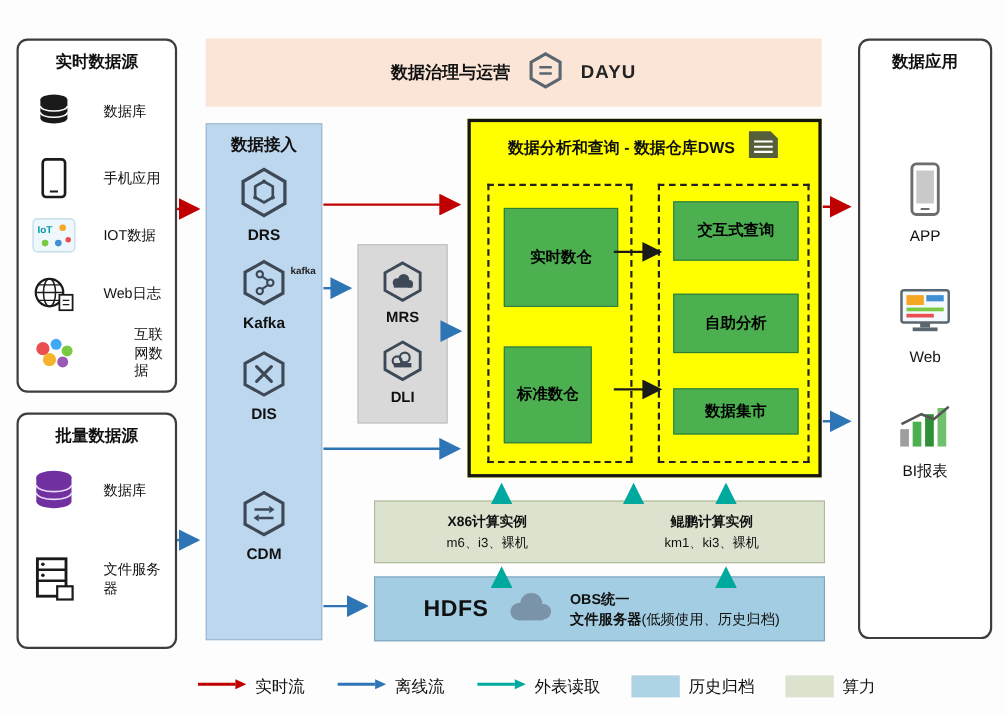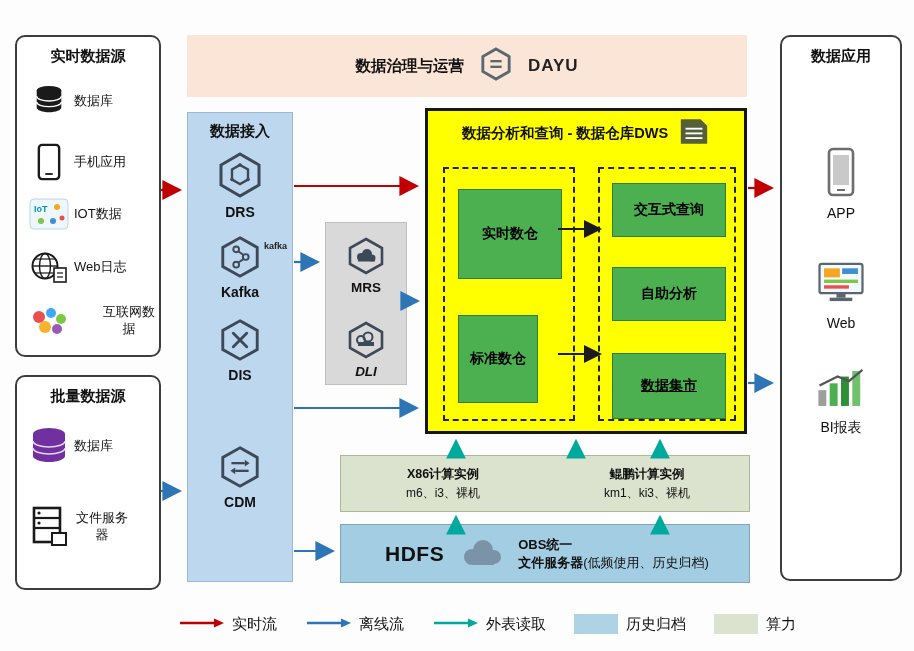--- a/index.html
+++ b/index.html
@@ -28,22 +28,21 @@
     font-size: 15px;
     text-align: center;
     padding-top: 10px;
     color: #111;
   }
   .src-item {
     position: absolute;
     left: 10px; right: 3px;
     display: flex;
     align-items: center;
-    gap: 3px;
-    text-align: center;
+    gap: 23px;
   }
   .src-item .ic { flex: 0 0 44px; display: flex; justify-content: center; }
   .src-item .lbl { font-size: 13px; line-height: 1.3; }
 
   
   .ingest {
     background: #bdd7ee;
     border: 1px solid #9cb9d1;
   }
   .hex-block {
@@ -341,21 +340,21 @@
         <svg width="40" height="38" viewBox="0 0 40 38">
           <polygon points="20,2 36,11 36,27 20,36 4,27 4,11" fill="none" stroke="#3e4957" stroke-width="2.6"></polygon>
           <circle cx="15" cy="20" r="4" fill="#3e4957"></circle>
           <circle cx="21" cy="17" r="5" fill="#3e4957"></circle>
           <circle cx="26" cy="21" r="3.5" fill="#3e4957"></circle>
           <rect x="12" y="20" width="17" height="4.5" fill="#3e4957"></rect>
         </svg>
       </span>
       <span class="hex-label" style="font-size:13.5px;">MRS</span>
     </div>
-    <div class="hex-block" style="top:98px;font-style:italic;">
+    <div class="hex-block" style="top:86px;">
       <span>
         <svg width="40" height="38" viewBox="0 0 40 38">
           <polygon points="20,2 36,11 36,27 20,36 4,27 4,11" fill="none" stroke="#3e4957" stroke-width="2.6"></polygon>
           <circle cx="15" cy="19" r="4" fill="none" stroke="#3e4957" stroke-width="2"></circle>
           <circle cx="22" cy="16" r="4.5" fill="none" stroke="#3e4957" stroke-width="2"></circle>
           <rect x="12" y="21" width="16" height="4" fill="#3e4957"></rect>
         </svg>
       </span>
       <span class="hex-label" style="font-size:13.5px;">DLI</span>
     </div>
@@ -375,21 +374,21 @@
     </div>
 
     <div class="dashed-group" style="left:15px; top:56px; width:132px; height:254px;">
       <div class="greenbox" style="left:13px; top:20px; width:104px; height:90px;">实时数仓</div>
       <div class="greenbox" style="left:13px; top:146px; width:80px; height:88px;">标准数仓</div>
     </div>
 
     <div class="dashed-group" style="left:170px; top:56px; width:138px; height:254px;">
       <div class="greenbox" style="left:12px; top:14px; width:114px; height:54px;">交互式查询</div>
       <div class="greenbox" style="left:12px; top:98px; width:114px; height:54px;">自助分析</div>
-      <div class="greenbox" style="left:12px; top:184px; width:114px; height:66px;text-decoration:underline;">数据集市</div>
+      <div class="greenbox" style="left:12px; top:184px; width:114px; height:42px;">数据集市</div>
     </div>
   </div>
 
   <div class="abs compute" style="left:340px; top:455px; width:410px; height:57px;">
     <div class="half">
       <span class="ct">X86计算实例</span>
       <span class="cs">m6、i3、裸机</span>
     </div>
     <div class="half">
       <span class="ct">鲲鹏计算实例</span>

